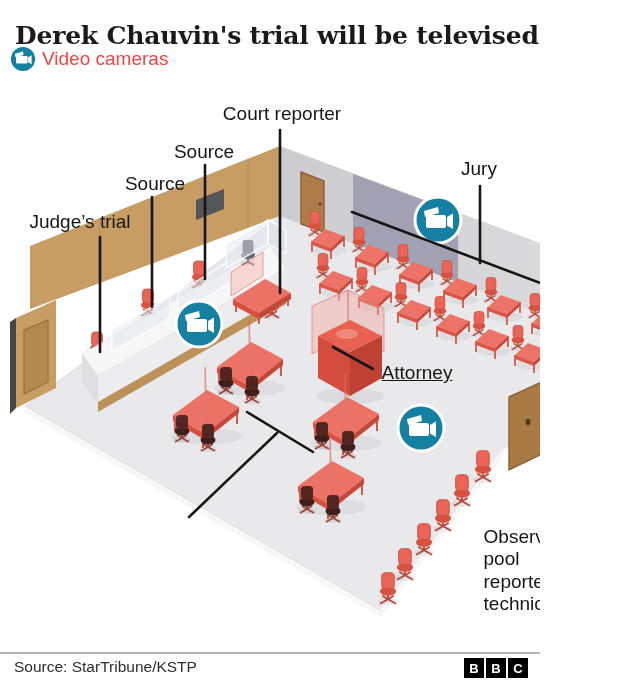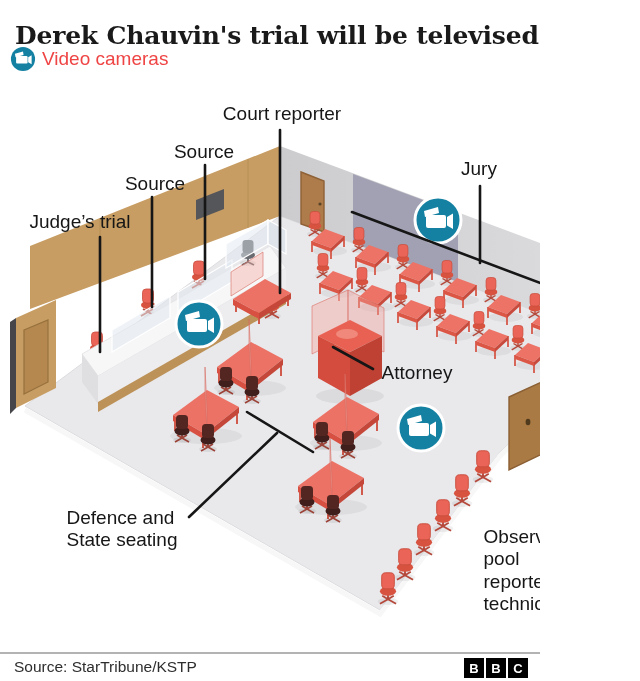--- a/index.html
+++ b/index.html
@@ -206,23 +206,21 @@
       <use href="#camglyph" transform="scale(0.62)"></use>
     </svg>
     <span class="legend-label">Video cameras</span>
   </div>
 
   <div class="lbl" style="left:282px;top:103px;">Court reporter</div>
   <div class="lbl" style="left:204px;top:141px;">Source</div>
   <div class="lbl" style="left:155px;top:173px;">Source</div>
   <div class="lbl" style="left:80px;top:211px;">Judge’s trial</div>
   <div class="lbl" style="left:479px;top:158px;">Jury</div>
-  <div class="lbl" style="left:417px;top:362px;">Attorney</div>
-  <div class="lbl" style="left:122px;top:507px;">Defence and
-State seating</div>
+  <div class="lbl" style="left:417px;top:362px;text-decoration:underline;">Attorney</div>
   <div class="lbl" style="left:530px;top:506px;margin-top:20px;">Observers,
 pool reporters,
 technician</div>
 
   <div class="footer-rule"></div>
   <div class="source">Source: StarTribune/KSTP</div>
   <div class="bbc">
     <div class="bbc-block">B</div>
     <div class="bbc-block">B</div>
     <div class="bbc-block">C</div>

